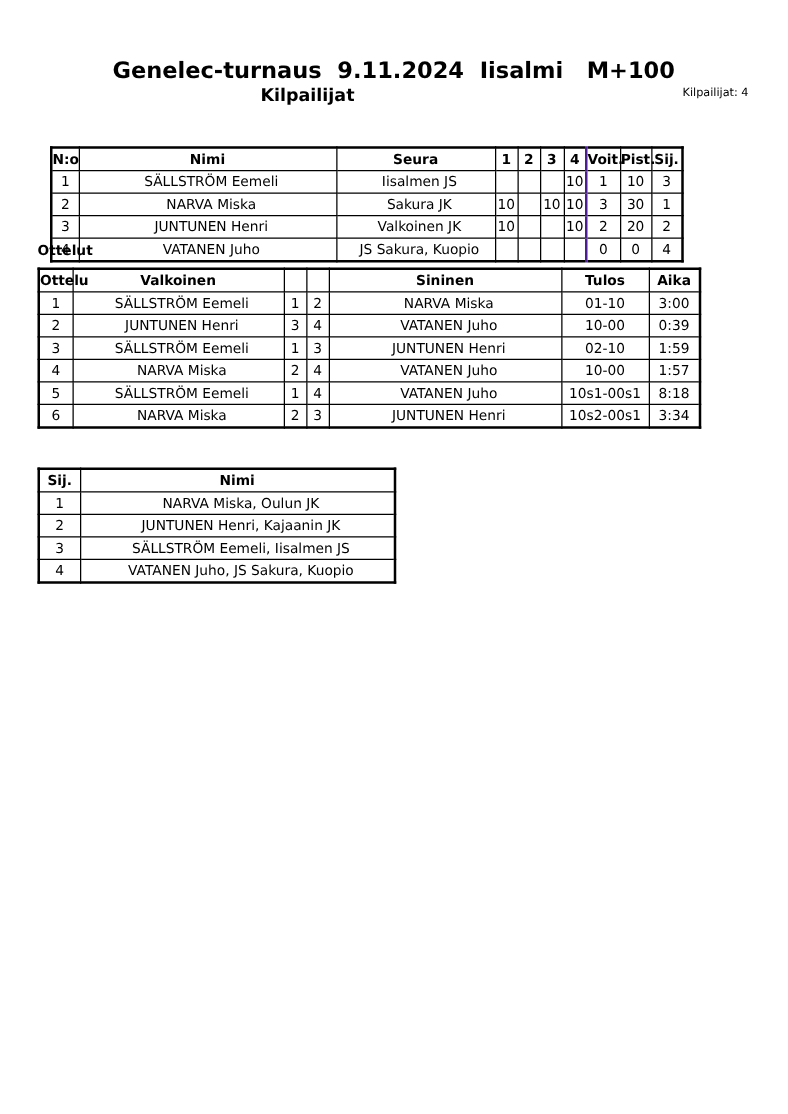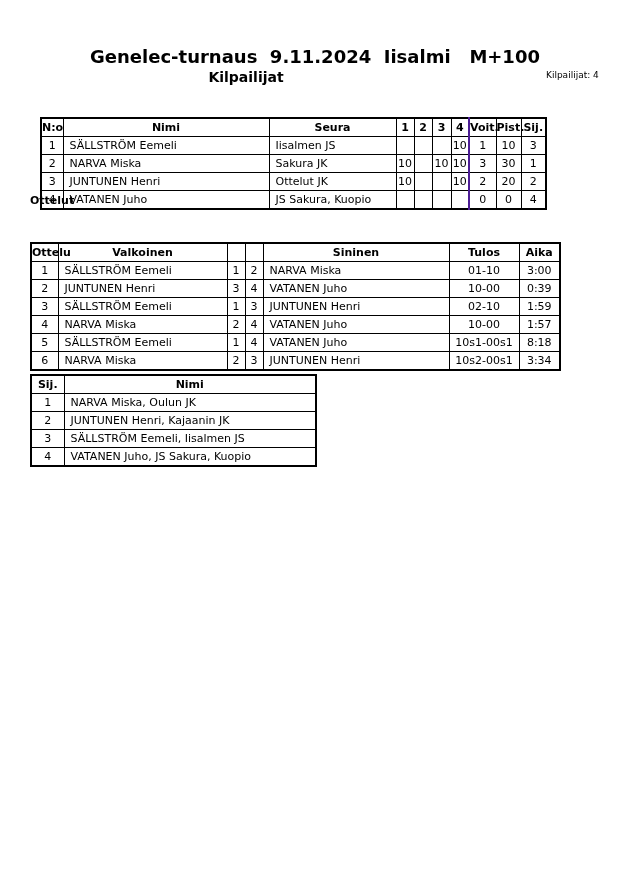--- a/index.html
+++ b/index.html
@@ -38,25 +38,25 @@
     border:1px solid #000;
     height:17px;
     font-size:11px;
     padding:0;
     white-space:nowrap;
     overflow:hidden;
     font-weight:normal;
   }
   th { font-weight:bold; overflow:visible; }
   .c { text-align:center; }
-  .l { text-align:left; padding-left:6px; }
+  .l { text-align:center; padding-left:6px; }
   .bL2 { border-left:2px solid #4c1d95; }
   #pool-table    { top:89px;  left:40px; width:505px;margin-top:28px; }
   #heading-matches { top:194px; left:30px; width:529px; }
-  #matches-table { top:214px; left:30px; width:529px;margin-top:28px; }
+  #matches-table { top:214px; left:30px; width:529px; }
   #heading-results { top:354px; left:30px; width:285px; }
   #results-table { top:374px; left:30px; width:285px; }
 </style>
 </head>
 <body>
 
 <div class="page">
 
   <div class="title">Genelec-turnaus  9.11.2024  Iisalmi   M+100</div>
   <div class="kilp-label">Kilpailijat</div>
@@ -108,21 +108,21 @@
       <td class="c"></td>
       <td class="c">10</td>
       <td class="c">10</td>
       <td class="c bL2">3</td>
       <td class="c">30</td>
       <td class="c">1</td>
     </tr>
     <tr>
       <td class="c">3</td>
       <td class="l">JUNTUNEN Henri</td>
-      <td class="l">Ottelut JK</td>
+      <td class="l">Valkoinen JK</td>
       <td class="c">10</td>
       <td class="c"></td>
       <td class="c"></td>
       <td class="c">10</td>
       <td class="c bL2">2</td>
       <td class="c">20</td>
       <td class="c">2</td>
     </tr>
     <tr>
       <td class="c">4</td>

